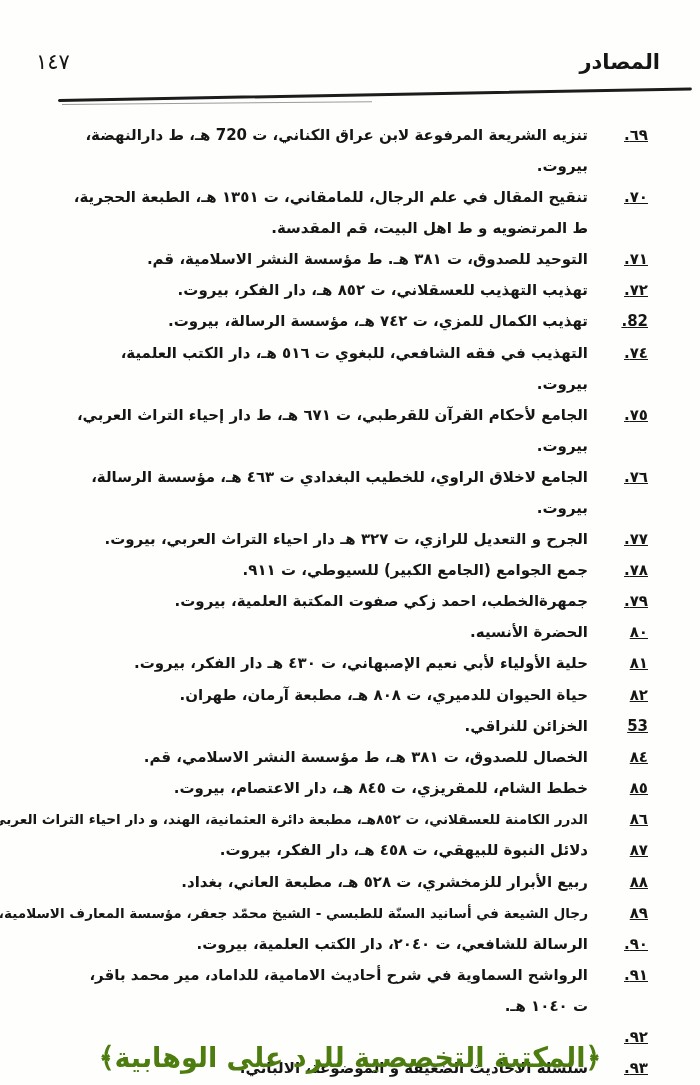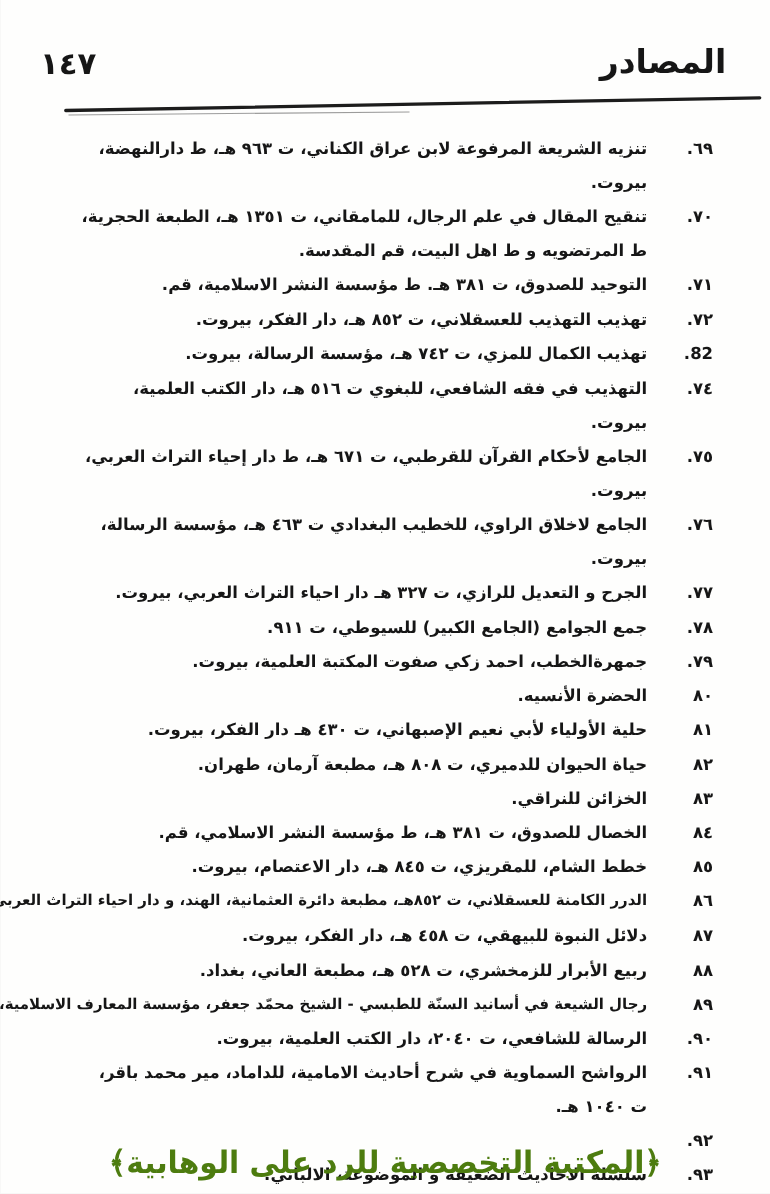--- a/index.html
+++ b/index.html
@@ -11,42 +11,42 @@
   .page{
     position:relative;width:700px;height:1085px;
     background:#fefefdl;background-color:#fefefd;
     direction:rtl;color:#161616;
   }
   
   .hdr{
     display:flex;justify-content:space-between;align-items:flex-end;
     padding:38px 40px 0 36px;height:36px;
   }
-  .hdr-title{font-size:30px;font-weight:bold;letter-spacing:0.5px;}
-  .hdr-num{font-size:28px;font-weight:bold;}
+  .hdr-title{font-size:21px;font-weight:bold;letter-spacing:0.5px;}
+  .hdr-num{font-size:21px;font-weight:normal;}
   
   .rule{
     position:absolute;top:99px;left:58px;width:634px;height:2.6px;
     background:#1c1c1c;
     transform:rotate(-1.05deg);transform-origin:left center;
     border-radius:2px;
   }
   .rule-shadow{
     position:absolute;top:104px;left:62px;width:310px;height:1.2px;
     background:#4a4a4a;opacity:.55;
     transform:rotate(-0.5deg);transform-origin:left center;
   }
   
   .list{padding:46px 52px 0 70px;}
   .entry{
     display:flex;align-items:flex-start;
     min-height:31.2px;line-height:31px;
     font-size:15px;font-weight:bold;
   }
-  .num{flex:0 0 38px;margin-left:22px;white-space:nowrap;}
+  .num{flex:0 0 38px;margin-left:22px;white-space:nowrap;text-decoration:underline;}
   .txt{flex:1;}
   .entry.wide .txt{
     white-space:nowrap;font-size:13.6px;margin-left:-60px;
   }
   
   .stamp{
     position:absolute;bottom:12px;left:0;right:0;
     text-align:center;
     font-size:27px;font-weight:bold;color:#4d7c0f;
     letter-spacing:-0.5px;
@@ -62,21 +62,21 @@
     <div class="hdr-title">المصادر</div>
     <div class="hdr-num">١٤٧</div>
   </header>
 
   <div class="rule"></div>
   <div class="rule-shadow"></div>
 
   <main class="list" id="entries">
   <div class="entry">
     <span class="num">٦٩.</span>
-    <span class="txt">تنزيه الشريعة المرفوعة لابن عراق الكناني، ت ٩٦٣ هـ، ط دارالنهضة، بيروت.</span>
+    <span class="txt">تنزيه الشريعة المرفوعة لابن عراق الكناني، ت 720 هـ، ط دارالنهضة، بيروت.</span>
   </div>
 
   <div class="entry">
     <span class="num">٧٠.</span>
     <span class="txt">تنقيح المقال في علم الرجال، للمامقاني، ت ١٣٥١ هـ، الطبعة الحجرية، ط المرتضويه و ط اهل البيت، قم المقدسة.</span>
   </div>
 
   <div class="entry">
     <span class="num">٧١.</span>
     <span class="txt">التوحيد للصدوق، ت ٣٨١ هـ. ط مؤسسة النشر الاسلامية، قم.</span>
@@ -131,21 +131,21 @@
     <span class="num">٨١</span>
     <span class="txt">حلية الأولياء لأبي نعيم الإصبهاني، ت ٤٣٠ هـ دار الفكر، بيروت.</span>
   </div>
 
   <div class="entry">
     <span class="num">٨٢</span>
     <span class="txt">حياة الحيوان للدميري، ت ٨٠٨ هـ، مطبعة آرمان، طهران.</span>
   </div>
 
   <div class="entry">
-    <span class="num">٨٣</span>
+    <span class="num">53</span>
     <span class="txt">الخزائن للنراقي.</span>
   </div>
 
   <div class="entry">
     <span class="num">٨٤</span>
     <span class="txt">الخصال للصدوق، ت ٣٨١ هـ، ط مؤسسة النشر الاسلامي، قم.</span>
   </div>
 
   <div class="entry">
     <span class="num">٨٥</span>

